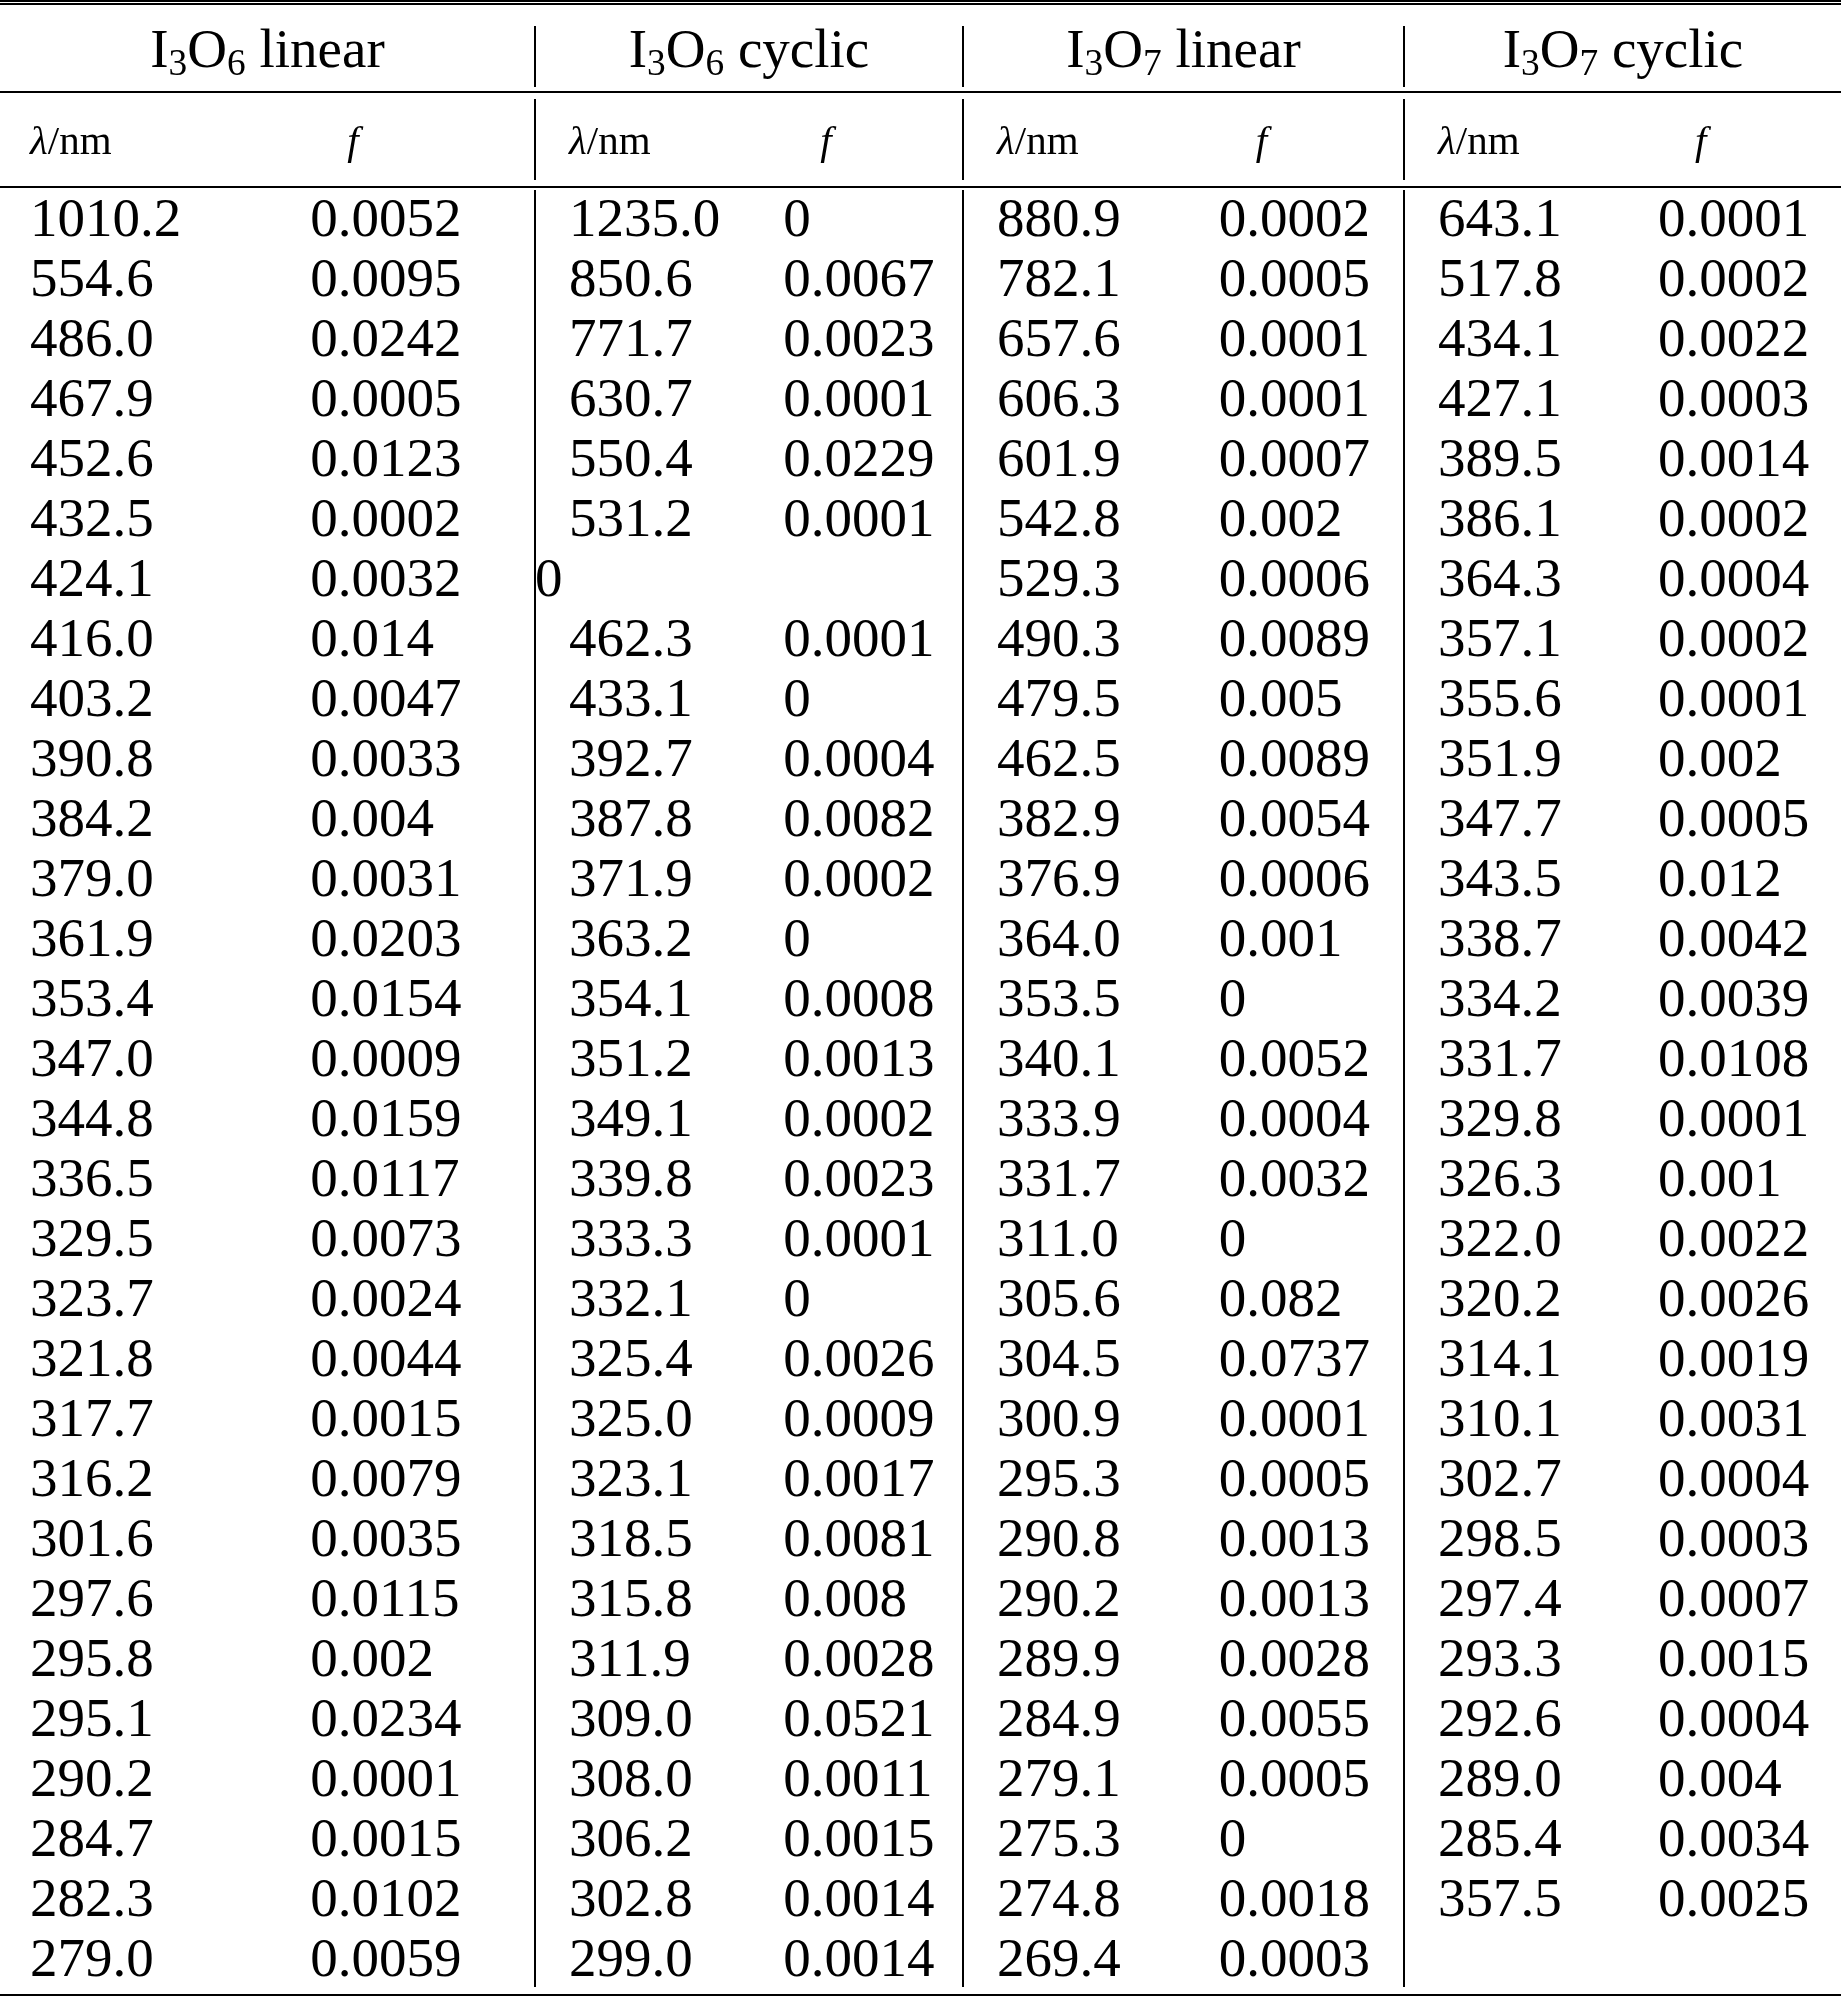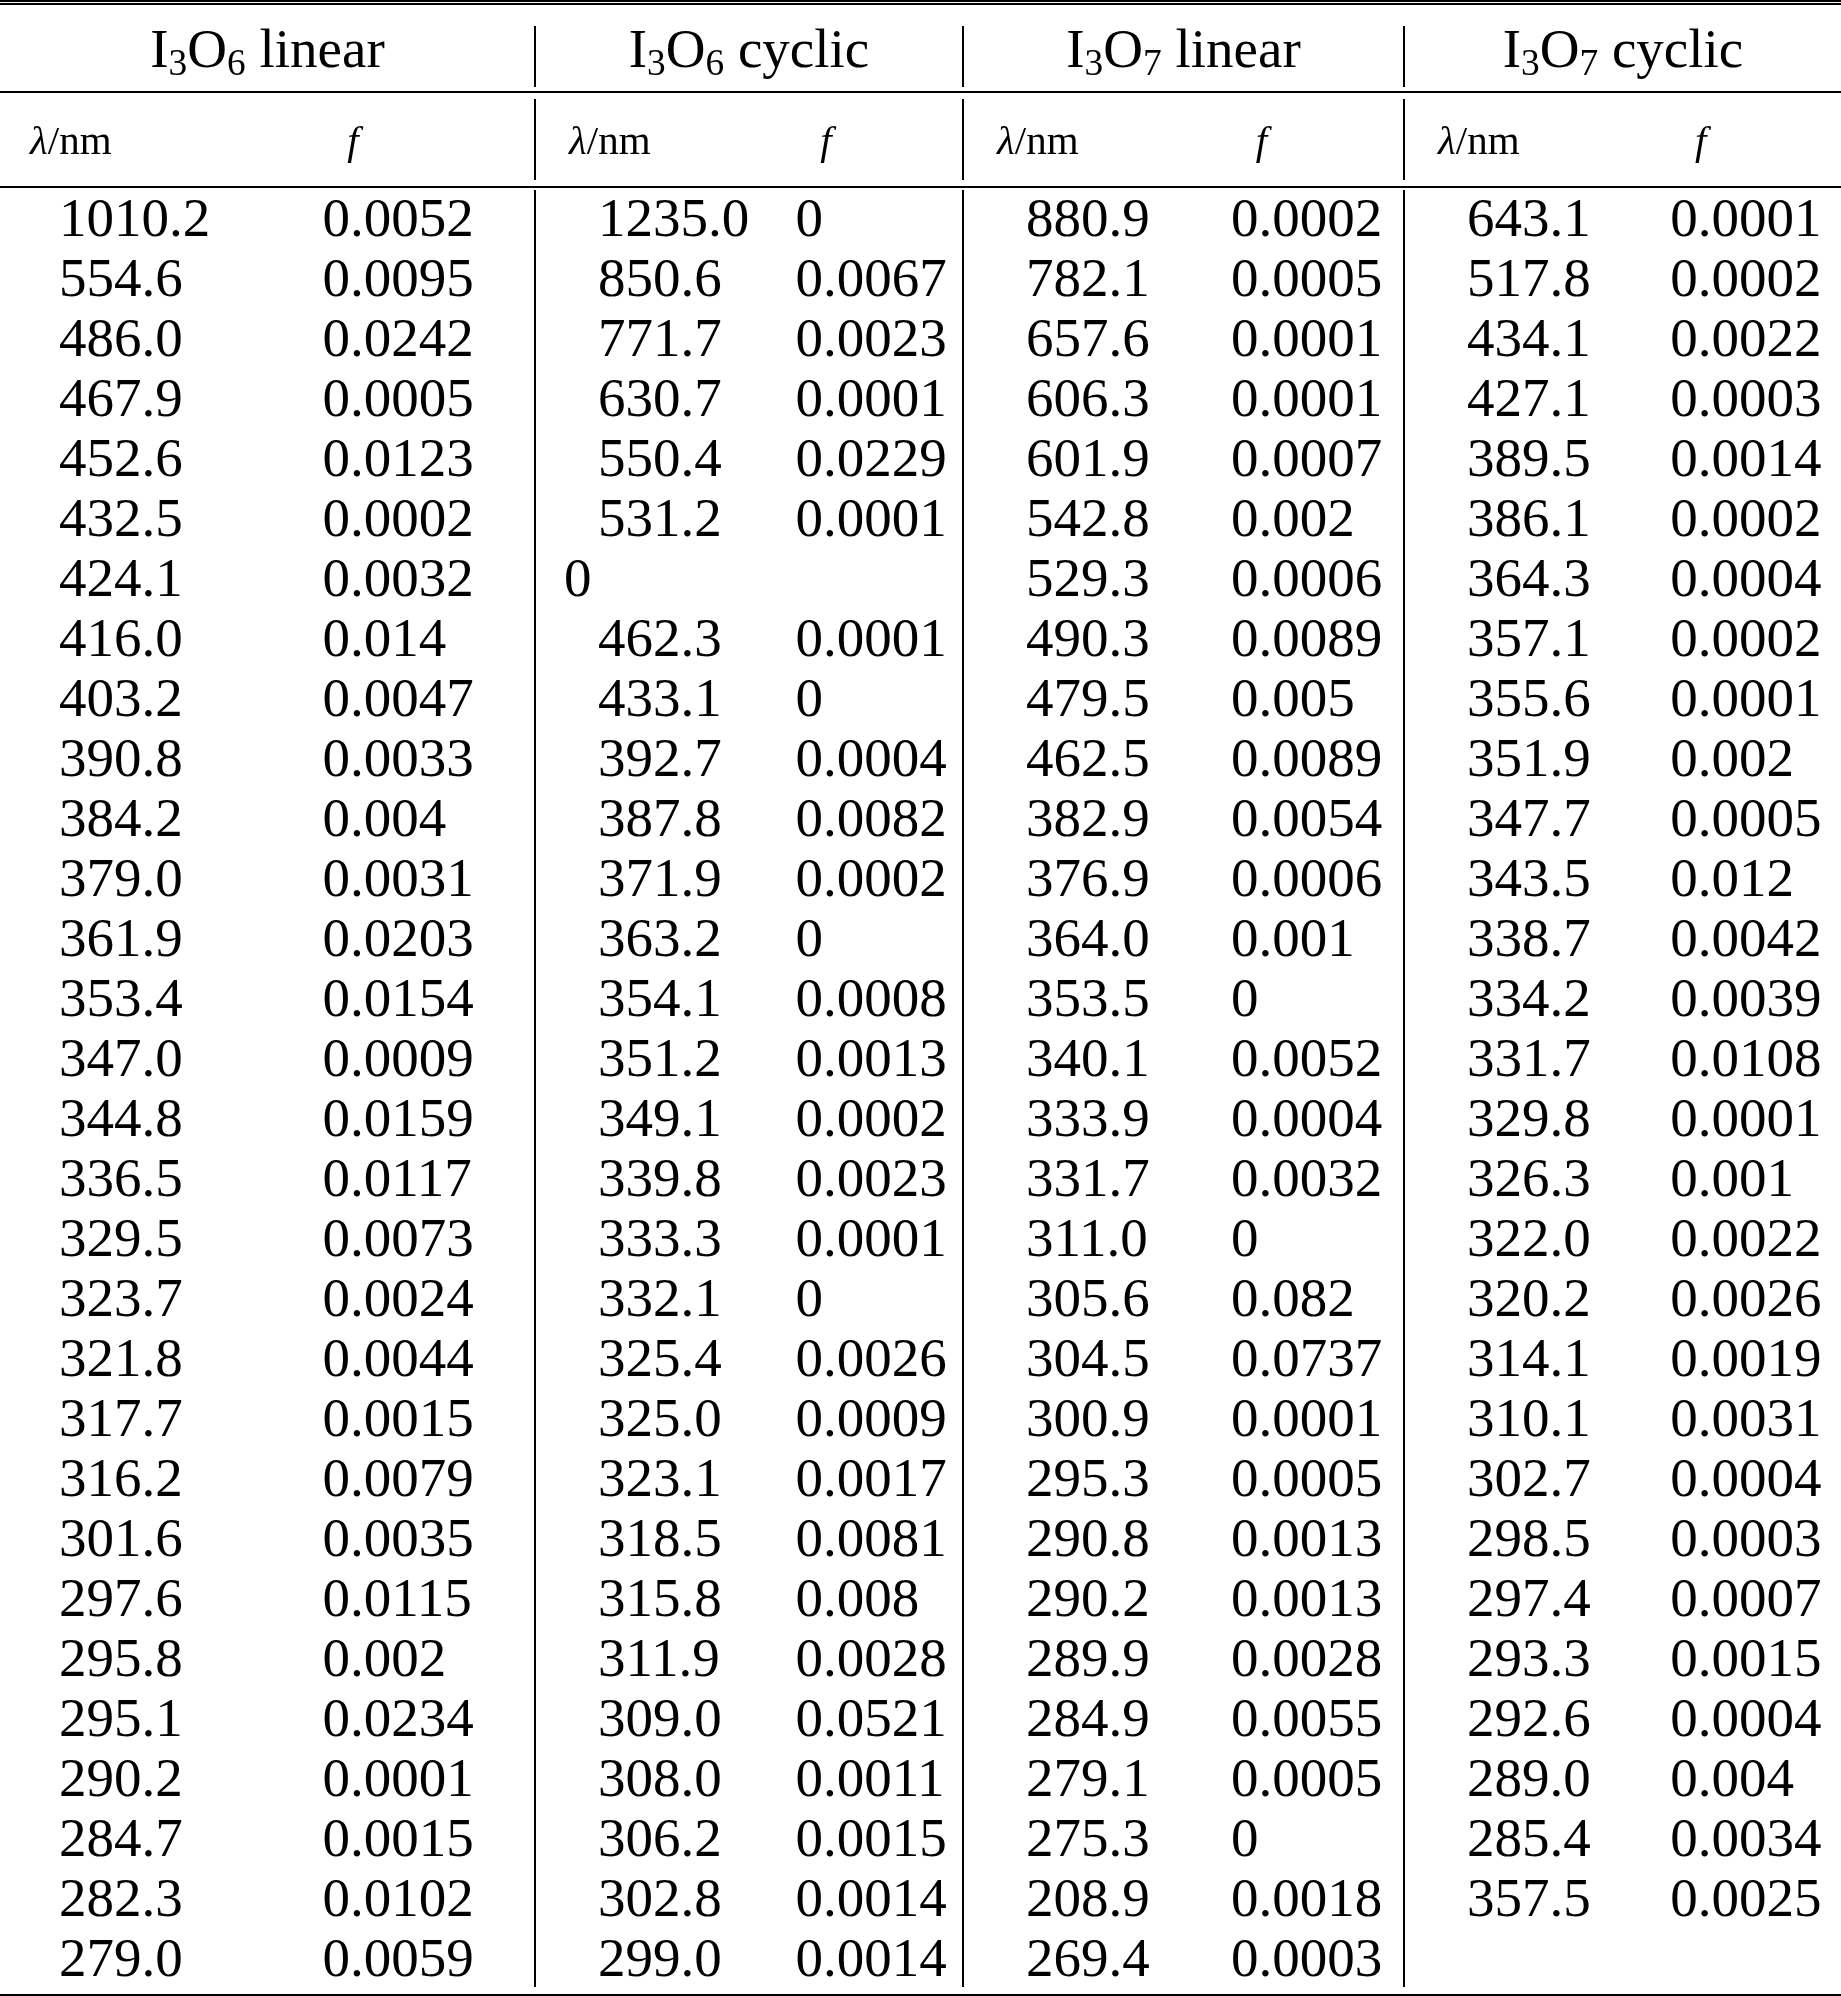--- a/index.html
+++ b/index.html
@@ -16,21 +16,21 @@
   .hcell{
     position:relative;display:flex;align-items:center;justify-content:center;
     font-size:55px;white-space:pre;
   }
   .subheader{height:93px;border-bottom:2.7px solid #000;}
   .shcell{
     position:relative;display:grid;grid-template-columns:58% 42%;
     align-items:center;font-size:41px;
   }
   .body-grid{flex:1;}
-  .gcol{position:relative;display:grid;grid-auto-rows:60px;align-content:start;padding-left:29px;}
+  .gcol{position:relative;display:grid;grid-auto-rows:60px;align-content:start;}
   .drow{display:grid;grid-template-columns:58% 42%;font-size:55px;line-height:60px;}
   .lam-pad{padding-left:34px;}
   .g0 .lam-pad{padding-left:30px;}
   .f-head{padding-left:37px;}
   .sub{font-size:68%;position:relative;top:0.22em;}
   .it{font-style:italic;}
   
   .sep::before{
     content:"";position:absolute;left:-0.9px;width:1.8px;background:#000;
   }
@@ -417,21 +417,21 @@
         </div>
         <div class="drow">
           <span class="lam-pad">279.1</span>
           <span class="f-cell">0.0005</span>
         </div>
         <div class="drow">
           <span class="lam-pad">275.3</span>
           <span class="f-cell">0</span>
         </div>
         <div class="drow">
-          <span class="lam-pad">208.9</span>
+          <span class="lam-pad">274.8</span>
           <span class="f-cell">0.0018</span>
         </div>
         <div class="drow">
           <span class="lam-pad">269.4</span>
           <span class="f-cell">0.0003</span>
         </div>
       </div>
       <div class="gcol sep">
         <div class="drow">
           <span class="lam-pad">643.1</span>

